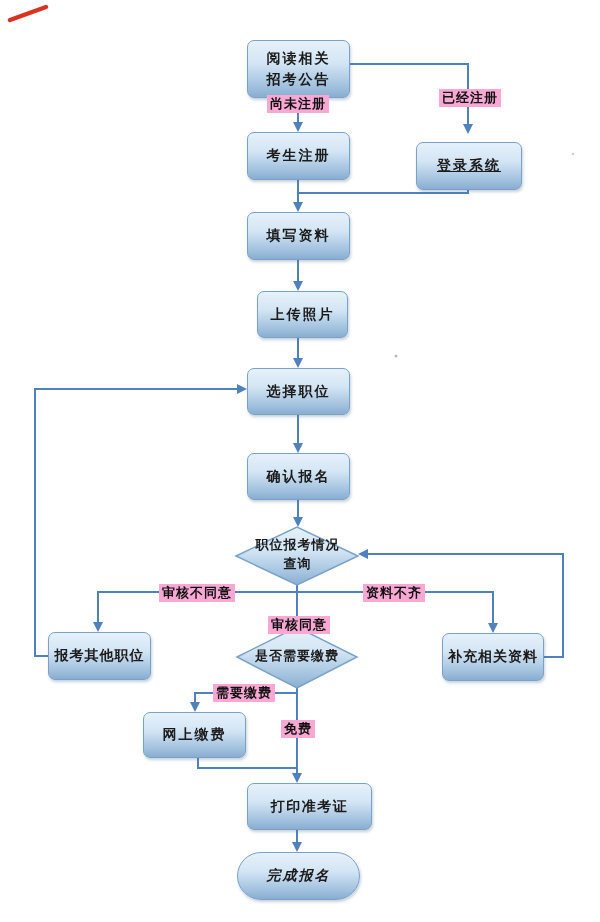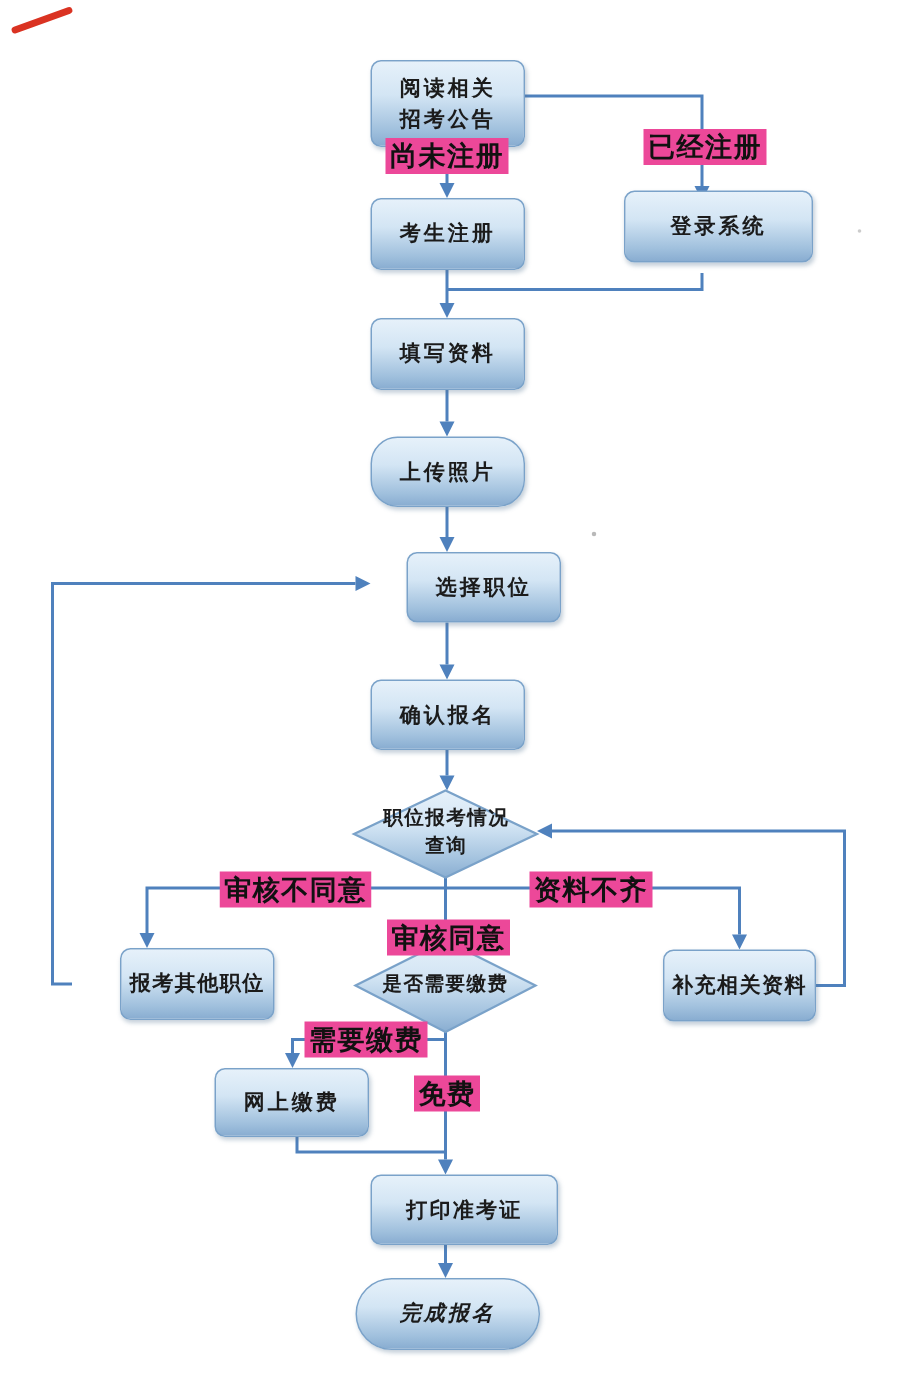--- a/index.html
+++ b/index.html
@@ -24,22 +24,22 @@
     border:1.5px solid #7aa2c9; border-radius:26px;
     font-size:14px; letter-spacing:2px;
     box-shadow:1px 2px 3px rgba(90,120,150,.35);
     font-style:italic;
   }
   .diamond-label {
     background:transparent; font-size:13px; letter-spacing:1px; line-height:1.45;font-family:Liberation Mono, monospace;
   }
   .elabel {
     position:absolute; transform:translate(-50%,-50%);
-    background:#ec4899; padding:0 3px; z-index:3;
-    font-size:18px; font-weight:bold; color:#111; letter-spacing:1px; white-space:nowrap;
+    background:#f9a8d4; padding:0 3px; z-index:3;
+    font-size:13px; font-weight:bold; color:#111; letter-spacing:1px; white-space:nowrap;
   }
 </style>
 </head>
 <body>
 
 <div class="stage">
 
   <svg width="600" height="922" viewBox="0 0 600 922">
     <defs>
       <linearGradient id="nodeGrad" x1="0" y1="0" x2="0" y2="1">
@@ -94,36 +94,36 @@
 
     <circle cx="396" cy="356" r="1.5" fill="#8a8a8a" opacity="0.6"></circle>
     <circle cx="573" cy="154" r="1.2" fill="#9a9a9a" opacity="0.5"></circle>
   </svg>
 
   <div class="node box" style="left:247px; top:40px; width:103px; height:58px; line-height:1.5;">阅读相关
 招考公告</div>
 
   <div class="node box" style="left:247px; top:132px; width:103px; height:48px;">考生注册</div>
 
-  <div class="node box" style="left:416px; top:127px; width:126px; height:48px;">登录系统</div>
+  <div class="node box" style="left:416px; top:142px; width:106px; height:48px;text-decoration:underline;">登录系统</div>
 
   <div class="node box" style="left:247px; top:212px; width:103px; height:48px;">填写资料</div>
 
-  <div class="node box" style="left:247px; top:291px; width:103px; height:47px;border-radius:18px;">上传照片</div>
+  <div class="node box" style="left:257px; top:291px; width:91px; height:47px;">上传照片</div>
 
-  <div class="node box" style="left:247px; top:368px; width:103px; height:47px;margin-left:24px;">选择职位</div>
+  <div class="node box" style="left:247px; top:368px; width:103px; height:47px;">选择职位</div>
 
   <div class="node box" style="left:247px; top:453px; width:103px; height:47px;">确认报名</div>
 
   <div class="node diamond-label" style="left:237px; top:532px; width:121px; height:48px;">职位报考情况
 查询</div>
 
   <div class="node diamond-label" style="left:237px; top:644px; width:120px; height:26px;">是否需要缴费</div>
 
-  <div class="node box" style="left:48px; top:632px; width:103px; height:48px; letter-spacing:1px;margin-left:32px;">报考其他职位</div>
+  <div class="node box" style="left:48px; top:632px; width:103px; height:48px; letter-spacing:1px;">报考其他职位</div>
 
   <div class="node box" style="left:442px; top:633px; width:102px; height:48px; letter-spacing:1px;">补充相关资料</div>
 
   <div class="node box" style="left:143px; top:712px; width:103px; height:46px;">网上缴费</div>
 
   <div class="node box" style="left:247px; top:783px; width:125px; height:47px; letter-spacing:1.5px;">打印准考证</div>
 
   <div class="node stadium" style="left:237px; top:852px; width:123px; height:48px;">完成报名</div>
 
   <div class="elabel" style="left:298px; top:104px;">尚未注册</div>

